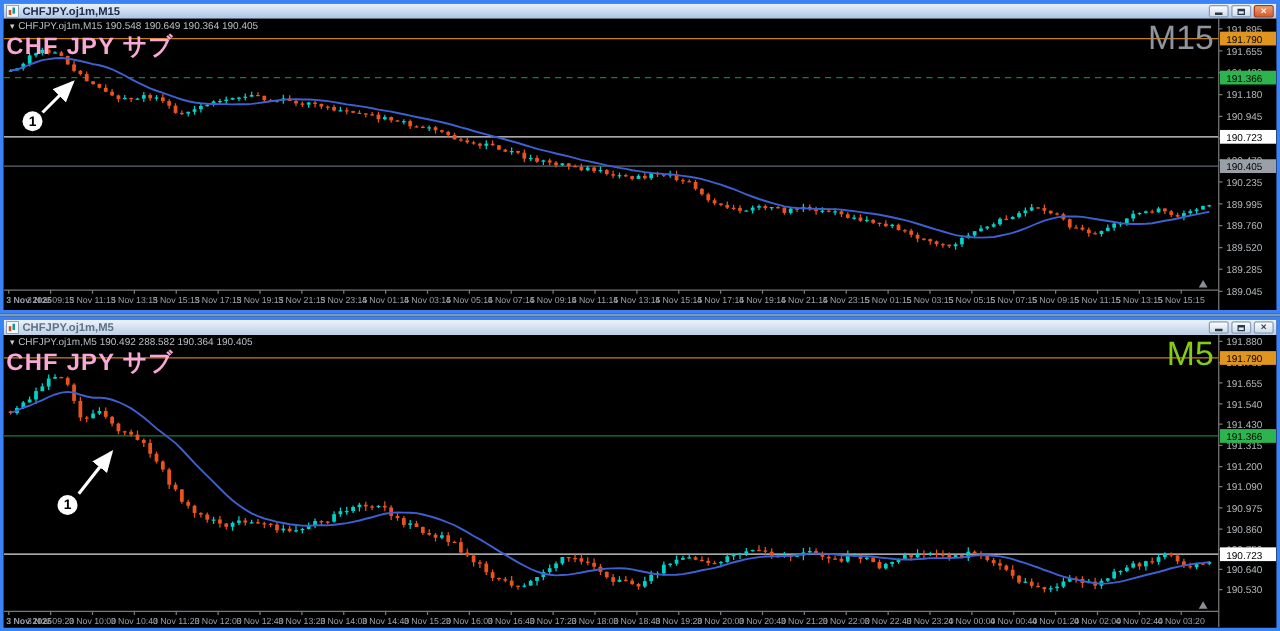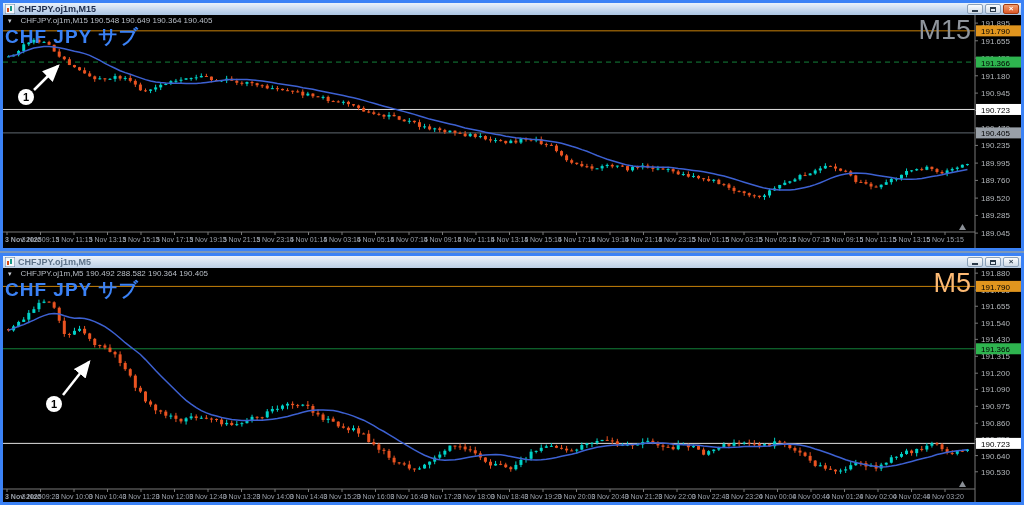--- a/index.html
+++ b/index.html
@@ -20,23 +20,23 @@
        box-sizing:border-box}
   .wbtn.close-hot{background:linear-gradient(#f29d6d,#dd5a2a);border-color:#a33c12}
   .g-min{width:6px;height:2px;background:#2a3a4a;margin-top:4px}
   .g-res{width:6px;height:5px;border:1px solid #2a3a4a;border-top-width:2px;box-sizing:border-box}
   .g-x{font-size:8px;line-height:8px;color:#2a3a4a;font-weight:bold}
   .close-hot .g-x{color:#fff}
   .chart{position:relative;height:calc(100% - 12px);background:#000;overflow:hidden}
   svg.plot{position:absolute;left:0;top:0}
   svg text{font-family:"Liberation Sans",sans-serif}
   .infoline{position:absolute;left:5px;top:1px;font-size:8px;color:#b9bfc7;
-       display:flex;gap:9px;align-items:center;white-space:nowrap}
+       display:flex;gap:3px;align-items:center;white-space:nowrap}
   .ddarrow{font-size:7px;color:#c9cfd7}
-  .biglabel{position:absolute;left:2px;top:9px;font-size:19px;font-weight:bold;color:#3b82f6;
+  .biglabel{position:absolute;left:2px;top:9px;font-size:19px;font-weight:bold;color:#f9a8d4;
        letter-spacing:1px;white-space:nowrap}
   .watermark{position:absolute;right:50px;top:0px;font-size:27px;font-weight:normal}
 </style>
 </head>
 <body>
 
 <div class="win" id="win0">
   <div class="titlebar">
     <span class="wicon">
       <svg width="10" height="10">
@@ -1090,15 +1090,15 @@
           <line x1="60" y1="127" x2="86" y2="94" stroke="#ffffff" stroke-width="2.5" marker-end="url(#ah1)"></line>
           <circle cx="51" cy="136" r="8" fill="#ffffff"></circle>
           <text x="51" y="139.5" fill="#000" font-size="11" font-weight="bold" text-anchor="middle">1</text>
         </g>
       </svg>
     <div class="infoline">
       <span class="ddarrow">▾</span>
       <span>CHFJPY.oj1m,M5  190.492 288.582 190.364 190.405</span>
     </div>
     <div class="biglabel">CHF JPY サブ</div>
-    <div class="watermark" style="color: #fdba74;">M5</div>
+    <div class="watermark" style="color: #84cc16;">M5</div>
   </div>
 </div>
 
 </body></html>

